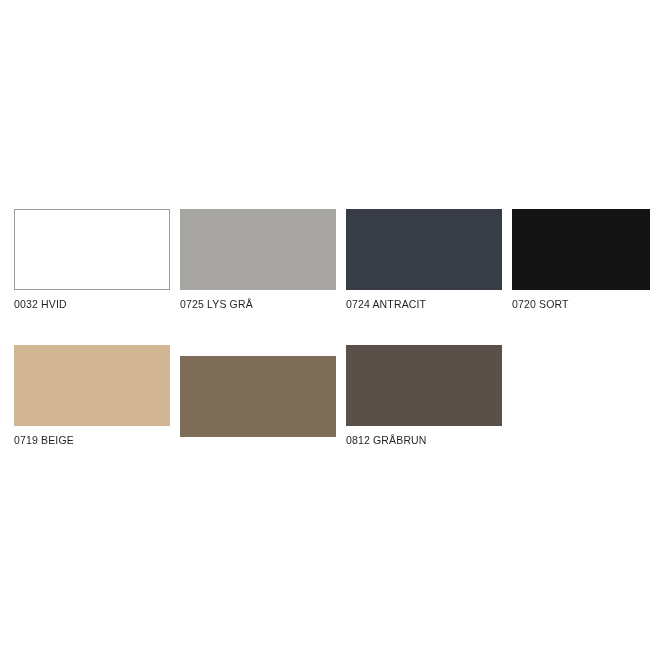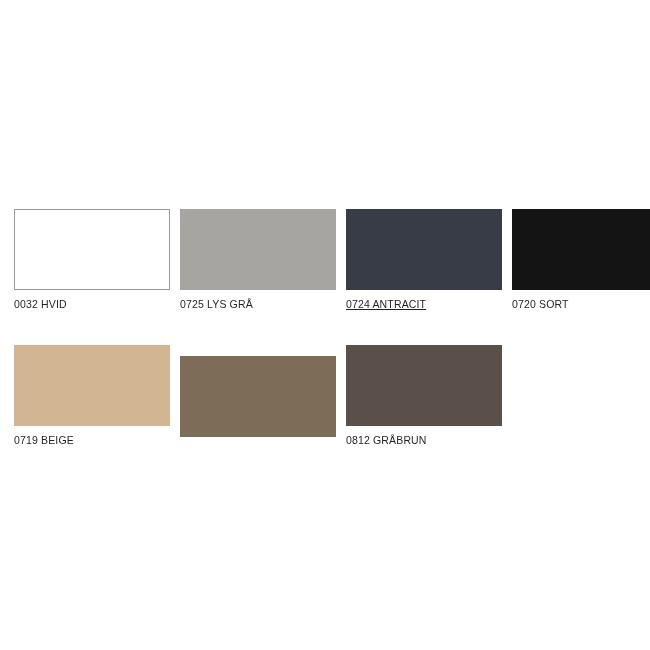--- a/index.html
+++ b/index.html
@@ -73,21 +73,21 @@
     <div class="swatch-cell">
       <span class="swatch-chip bordered" style="background-color: rgb(255, 255, 255); border-color: rgb(154, 154, 154);"></span>
       <span class="swatch-label" style="color: rgb(35, 31, 32);">0032 HVID</span>
     </div>
     <div class="swatch-cell">
       <span class="swatch-chip" style="background-color: rgb(167, 165, 161);"></span>
       <span class="swatch-label" style="color: rgb(35, 31, 32);">0725 LYS GRÅ</span>
     </div>
     <div class="swatch-cell">
       <span class="swatch-chip" style="background-color: rgb(56, 60, 70);"></span>
-      <span class="swatch-label" style="color: rgb(35, 31, 32); text-decoration: underline;">0724 ANTRACIT</span>
+      <span class="swatch-label" style="color: rgb(35, 31, 32);">0724 ANTRACIT</span>
     </div>
     <div class="swatch-cell">
       <span class="swatch-chip" style="background-color: rgb(20, 20, 20);"></span>
       <span class="swatch-label" style="color: rgb(35, 31, 32);">0720 SORT</span>
     </div>
   </div>
 
   <div class="swatch-row">
     <div class="swatch-cell">
       <span class="swatch-chip" style="background-color: rgb(210, 182, 148);"></span>

